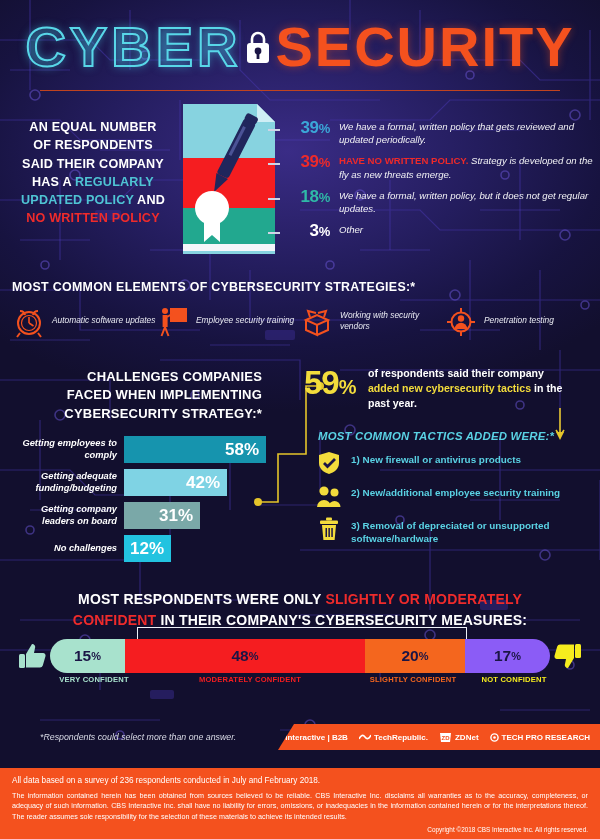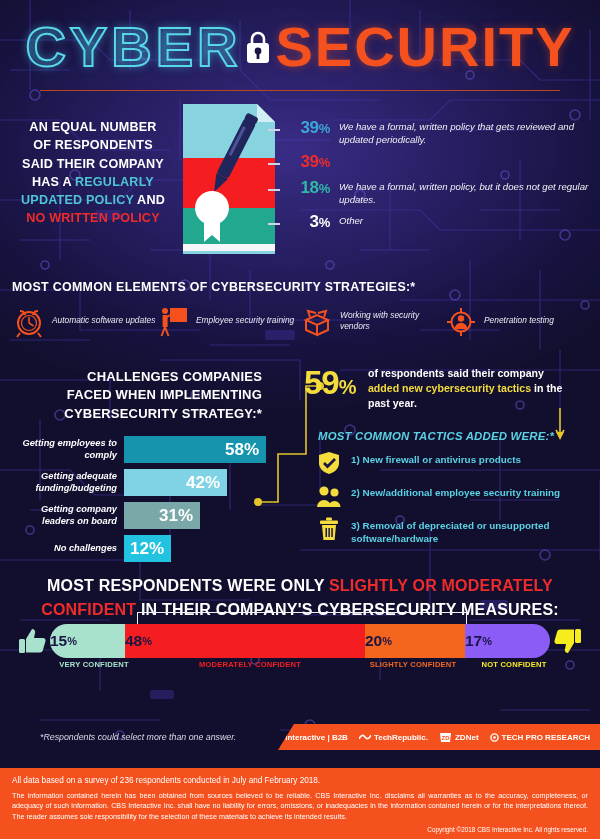--- a/index.html
+++ b/index.html
@@ -89,29 +89,29 @@
 
   .tact-title { position:absolute; left:318px; top:72px; font-size:11.4px; font-weight:bold;
                 font-style:italic; color:#5ad2e4; letter-spacing:.2px; }
   .tactics { position:absolute; left:316px; top:92px; width:284px; }
   .tc-row { display:flex; align-items:flex-start; margin-bottom:7px; }
   .tc-ico { flex:none; width:26px; height:26px; }
   .tc-txt { margin-left:9px; font-size:9.9px; font-weight:bold; color:#5ad2e4; line-height:1.34; padding-top:3px; }
 
   
   .conf { position:relative; height:112px; }
-  .conf-head { text-align:center; font-size:16px; font-weight:bold; color:#fff;
-               line-height:1.5; padding:6px 36px 0; letter-spacing:.2px; }
+  .conf-head { text-align:center; font-size:14px; font-weight:bold; color:#fff;
+               line-height:1.5; padding:6px 36px 0; letter-spacing:.2px;margin-top:15px; }
   .conf-head .red { color:#ef2b2b; }
   .bracket { position:absolute; left:137px; top:44px; width:330px; height:12px;
              border:1.6px solid #eef1f8; border-bottom:none; }
   .confbar { position:absolute; left:18px; top:56px; width:564px; height:34px; display:flex; align-items:center; }
   .thumb { flex:none; width:28px; height:28px; }
   .segs { flex:1; height:34px; display:flex; border-radius:17px; overflow:hidden; margin:0 4px; }
-  .seg { display:flex; align-items:center; justify-content:flex-start; font-size:15.5px;
+  .seg { display:flex; align-items:center; justify-content:center; font-size:15.5px;
          font-weight:bold; color:#1b1545; }
   .seg .sm { font-size:11px; }
   .labels { position:absolute; left:18px; top:92px; width:564px; height:14px; }
   .lab { position:absolute; font-size:7.6px; font-weight:bold; letter-spacing:.2px; text-align:center; }
 
   
   .footnote { position:absolute; left:40px; bottom:9px; font-size:8.8px; color:#d9dbe6; font-style:italic; }
   .logobar { position:absolute; right:0; bottom:0; width:322px; height:26px; background:#f4511e;
              display:flex; align-items:center; justify-content:flex-end; gap:11px; padding-right:10px;
              clip-path:polygon(16px 0, 100% 0, 100% 100%, 0 100%); }
@@ -235,20 +235,21 @@
 
     <div class="policy-list">
       <div class="pl-row">
         <span class="tick"></span>
         <span class="pl-pct c-blue"><span>39</span><span class="sm">%</span></span>
         <span class="pl-txt">We have a formal, written policy that gets reviewed and updated periodically.</span>
       </div>
       <div class="pl-row">
         <span class="tick"></span>
         <span class="pl-pct c-red"><span>39</span><span class="sm">%</span></span>
+        <span class="pl-txt"><span class="b-red">HAVE NO WRITTEN POLICY.</span><span> Strategy is developed on the fly as new threats emerge.</span></span>
       </div>
       <div class="pl-row">
         <span class="tick"></span>
         <span class="pl-pct c-teal"><span>18</span><span class="sm">%</span></span>
         <span class="pl-txt">We have a formal, written policy, but it does not get regular updates.</span>
       </div>
       <div class="pl-row">
         <span class="tick"></span>
         <span class="pl-pct c-white"><span>3</span><span class="sm">%</span></span>
         <span class="pl-txt">Other</span>

